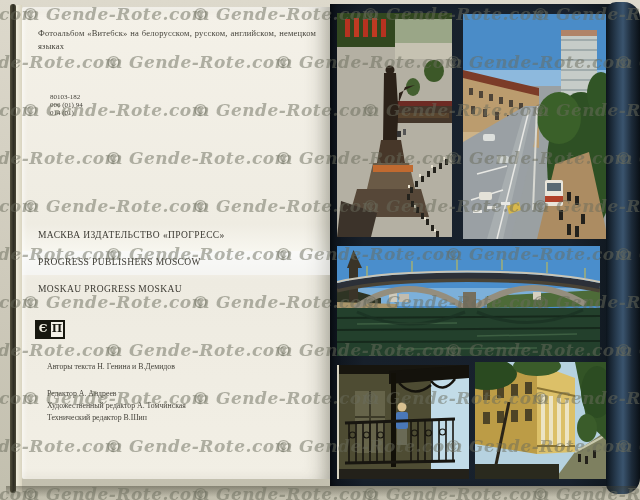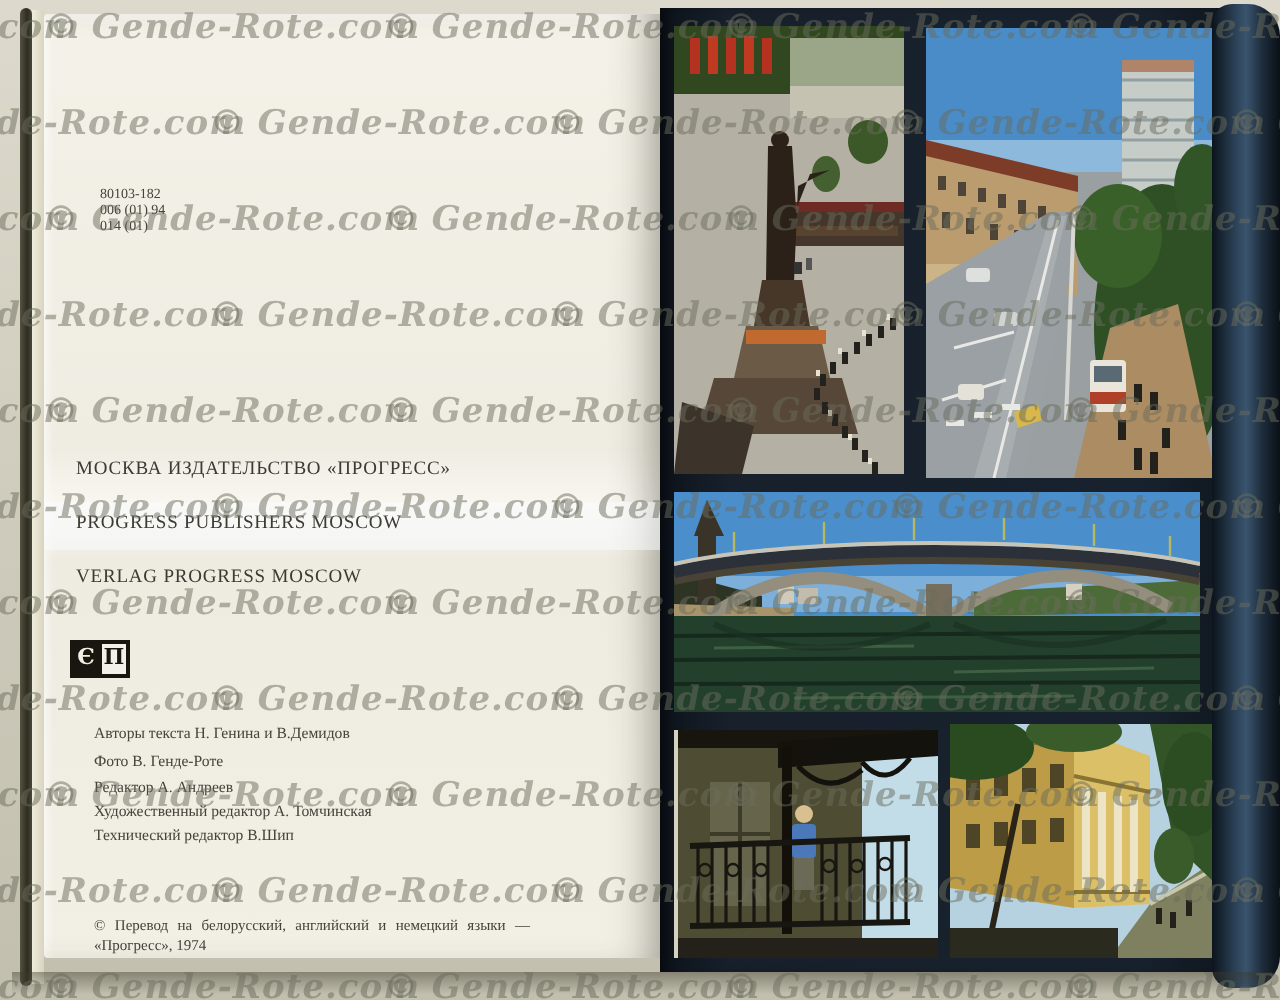--- a/index.html
+++ b/index.html
@@ -52,43 +52,42 @@
 <body>
 
 <div class="scene">
 
   <div class="cover-edge-left"></div>
   <div class="cover-edge-left-hl"></div>
 
   <div class="left-page">
     <div class="sheen"></div>
 
+    <div class="lp-title">Фотоальбом  «Витебск»  на  белорусском,  русском,  английском, немецком языках</div>
 
     <div class="lp-catalog">
       <div>80103-182</div>
       <div>006 (01) 94</div>
       <div>014 (01)</div>
     </div>
 
-    <div class="lp-pub" style="top:223px">МОСКВА ИЗДАТЕЛЬСТВО «ПРОГРЕСС»</div>
+    <div class="lp-pub" style="top:223px">МАСКВА ИЗДАТЕЛЬСТВО «ПРОГРЕСС»</div>
     <div class="lp-pub" style="top:250px">PROGRESS PUBLISHERS MOSCOW</div>
-    <div class="lp-pub" style="top:277px">VERLAG PROGRESS MOSCOW</div>
+    <div class="lp-pub" style="top:277px">MOSKAU PROGRESS MOSKAU</div>
 
     <div class="logo">
       <span class="l">Є</span>
       <span class="r">П</span>
     </div>
 
     <div class="lp-credit" style="top:355px">Авторы текста Н. Генина и В.Демидов</div>
-    <div class="lp-credit" style="top:369px">Фото В. Генде-Роте</div>
     <div class="lp-credit" style="top:382px">Редактор А. Андреев</div>
     <div class="lp-credit" style="top:406px">Технический редактор В.Шип</div>
     <div class="lp-credit" style="top:394px">Художественный редактор А. Томчинская</div>
 
-    <div class="lp-copy" style="top:451px">©   Перевод на белорусский, английский и немецкий языки — «Прогресс», 1974</div>
   </div>
 
   <div class="right-page">
 
     <span class="photo" style="left:7px;top:9px">
       <svg width="115" height="224" viewBox="0 0 115 224">
         <rect width="115" height="224" fill="#b4b0a3"></rect>
         <rect x="0" y="0" width="115" height="34" fill="#31471f"></rect>
         <rect x="58" y="6" width="57" height="24" fill="#9aa687"></rect>
         <rect x="8" y="6" width="5" height="18" fill="#b53220"></rect>

